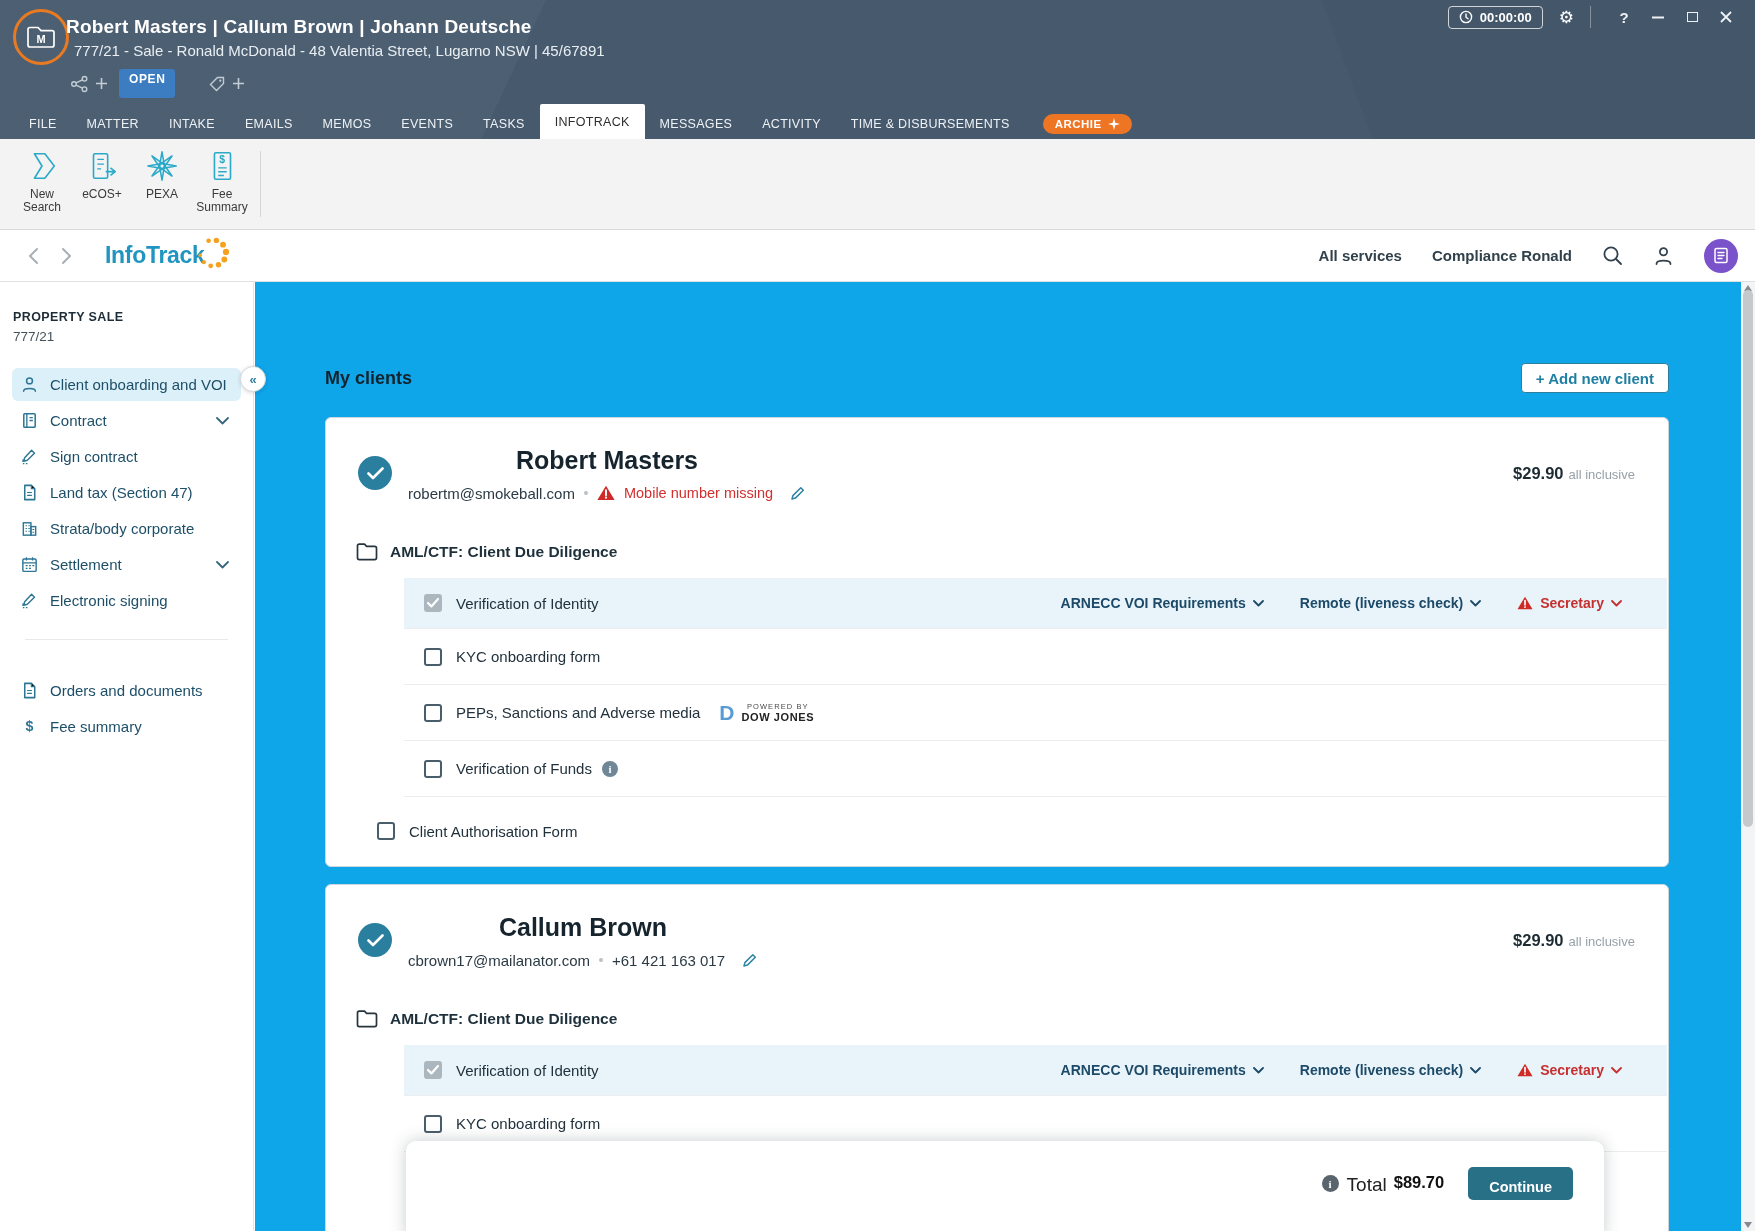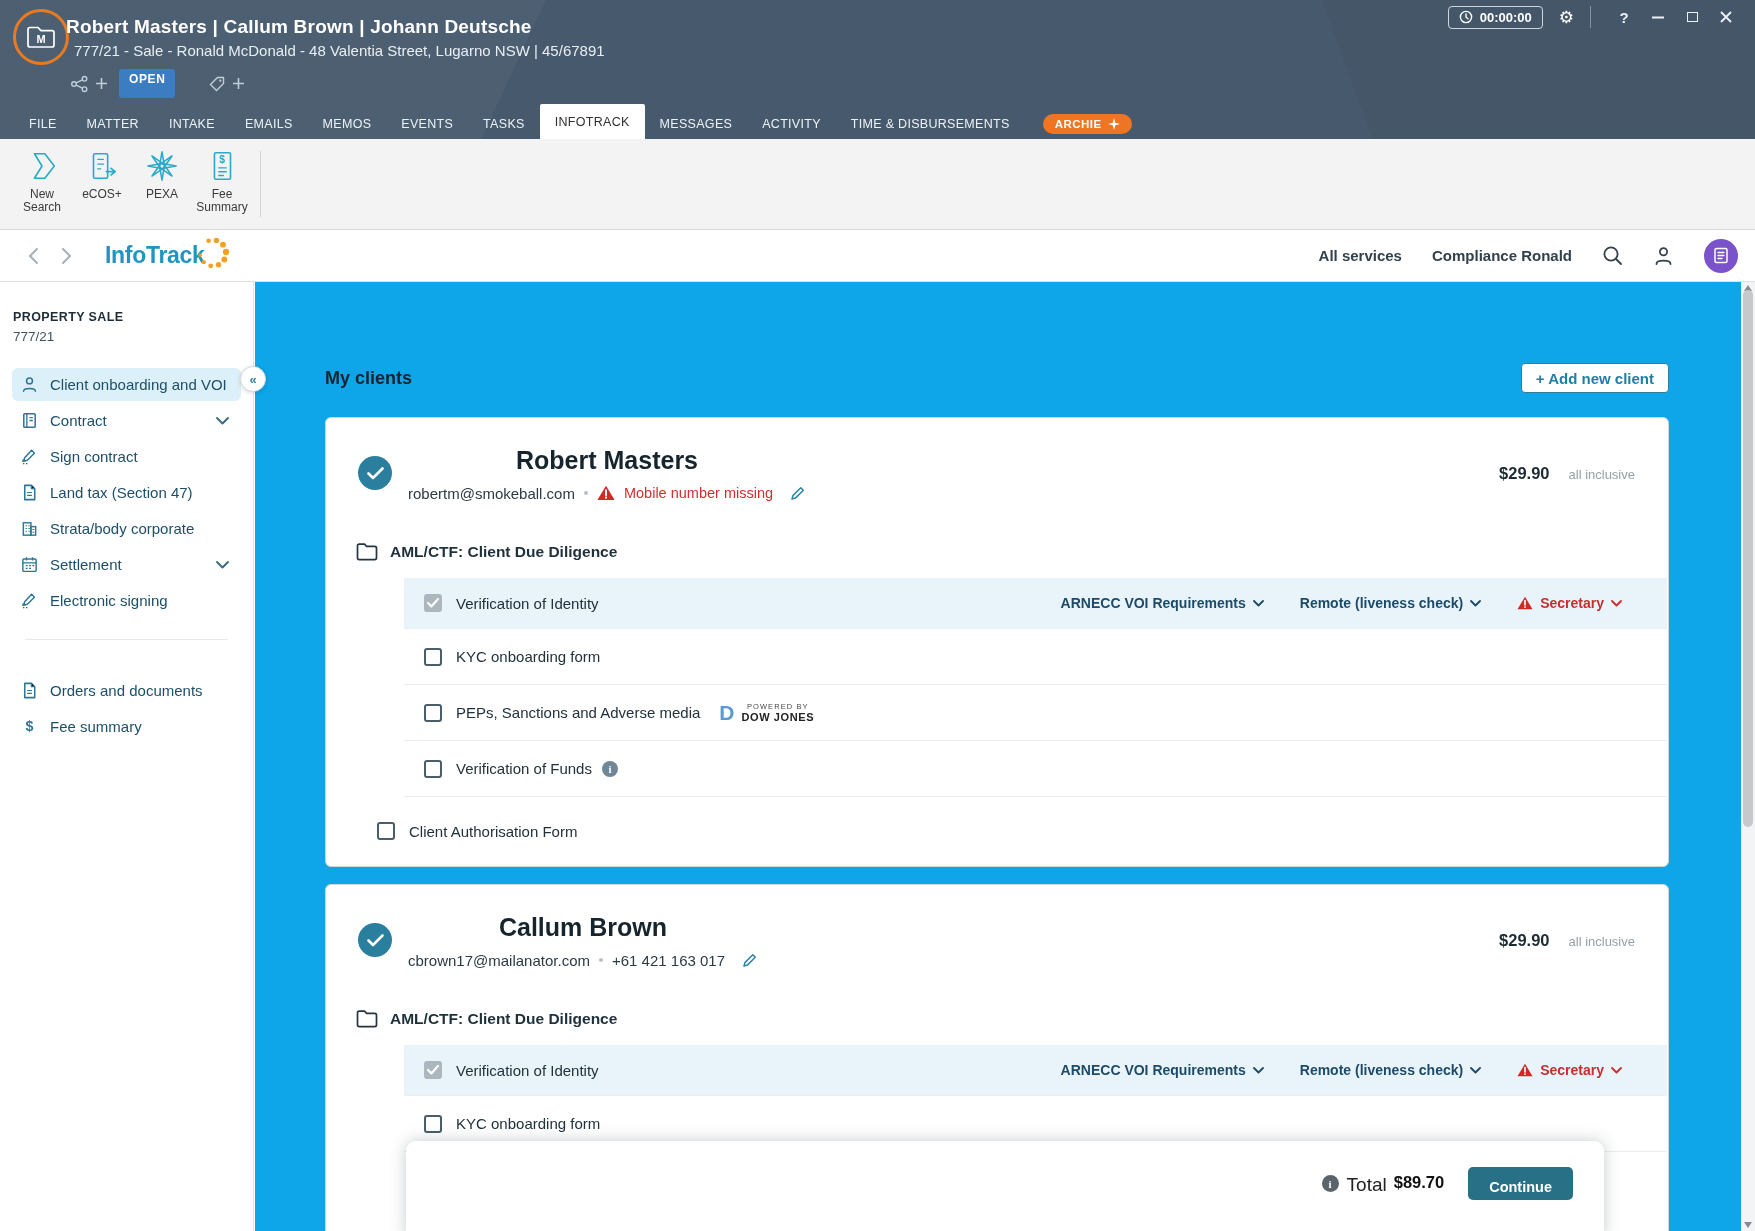--- a/index.html
+++ b/index.html
@@ -80,21 +80,21 @@
   .card-2 { top:602px; height:560px; }
   .client-header { position:relative; padding:27px 33px 0 32px; display:flex; }
   .check-circle { width:34px; height:34px; border-radius:50%; background:#2a7f9f; display:flex;
     align-items:center; justify-content:center; margin-top:11px; flex:none; }
   .client-info { margin-left:16px; }
   .client-name { font-size:25px; font-weight:700; color:#16242e; line-height:30px; }
   .contact-row { margin-top:6px; display:flex; align-items:center; gap:9px; font-size:15px; color:#2b3a44; height:24px; }
   .dot-sep { width:4px; height:4px; border-radius:50%; background:#b9c1c7; }
   .warn-text { color:#d22f2f; font-size:14.5px; }
   .pencil { margin-left:8px; cursor:pointer; }
-  .price-block { position:absolute; top:46px; right:33px; display:flex; align-items:baseline; gap:19px; }
+  .price-block { position:absolute; top:46px; right:33px; display:flex; align-items:baseline; gap:5px; }
   .price { font-size:16.5px; font-weight:700; color:#1d2b33; }
   .price-note { font-size:13px; color:#97a1a8; }
   .section-row { margin-top:37px; padding-left:30px; display:flex; align-items:center; gap:12px; }
   .section-title { font-size:15.5px; font-weight:700; color:#1d303b; }
   .rows { margin:17px 1px 0 78px; }
   .check-row { display:flex; align-items:center; padding-left:20px; height:56px; }
   .voi-row { background:#e8f4fa; height:50px; }
   .plain-rows { border-bottom:1px solid #ebeef0; }
   .plain-rows .check-row { border-top:1px solid #ebeef0; }
   .cb { width:18px; height:18px; border:2px solid #4a5d6b; border-radius:3px; background:#fff; flex:none; cursor:pointer; }

